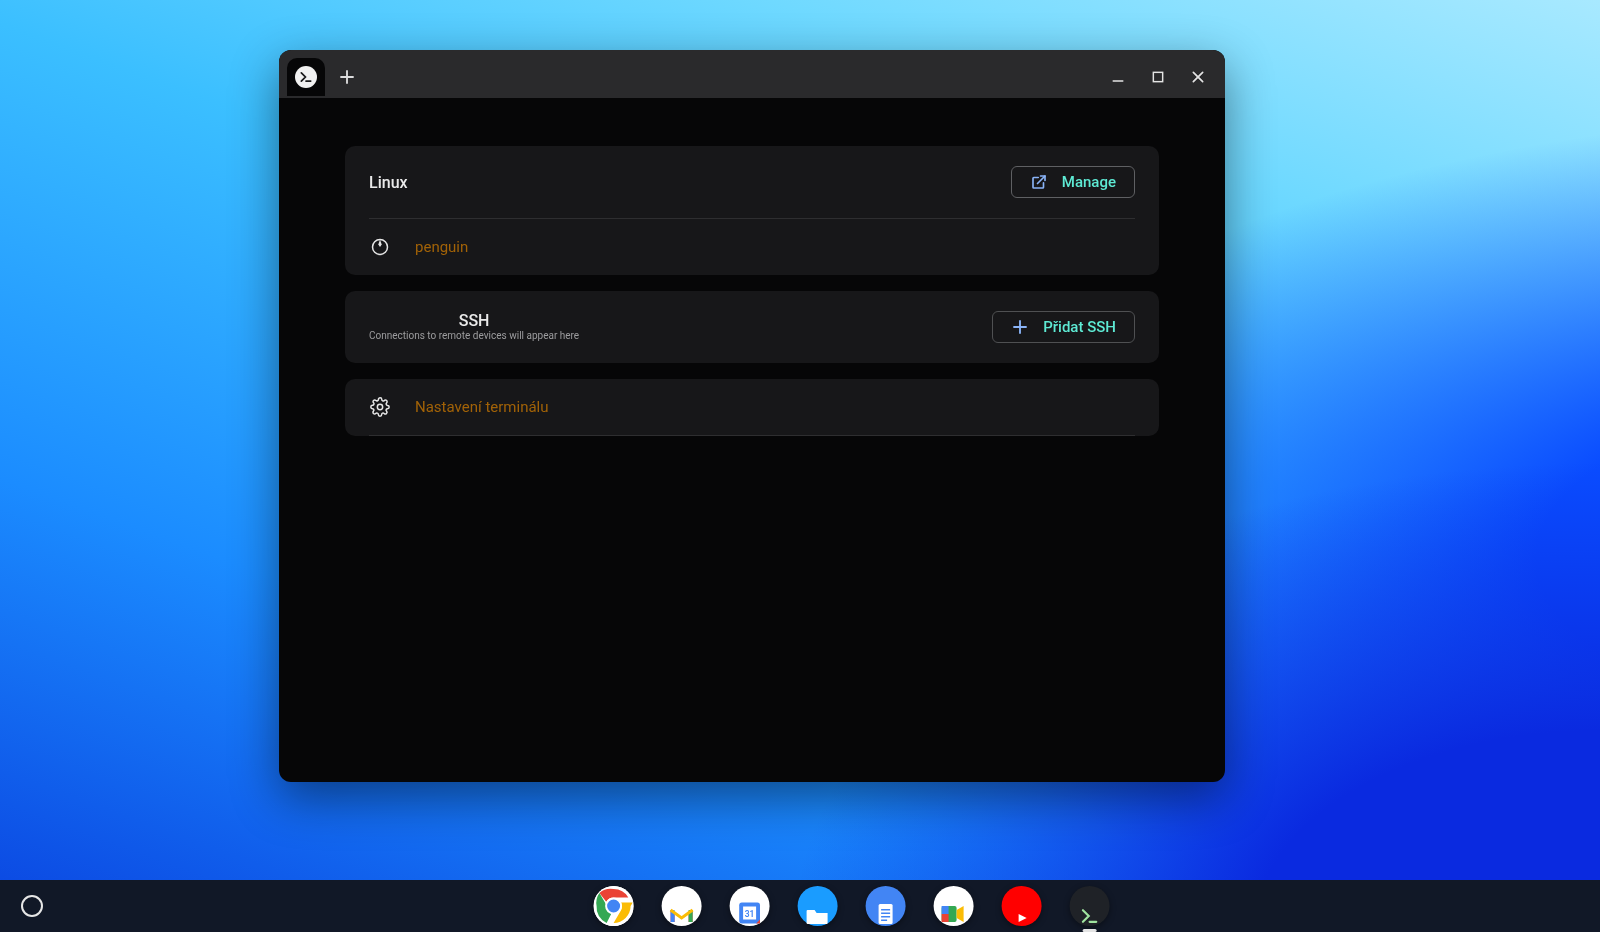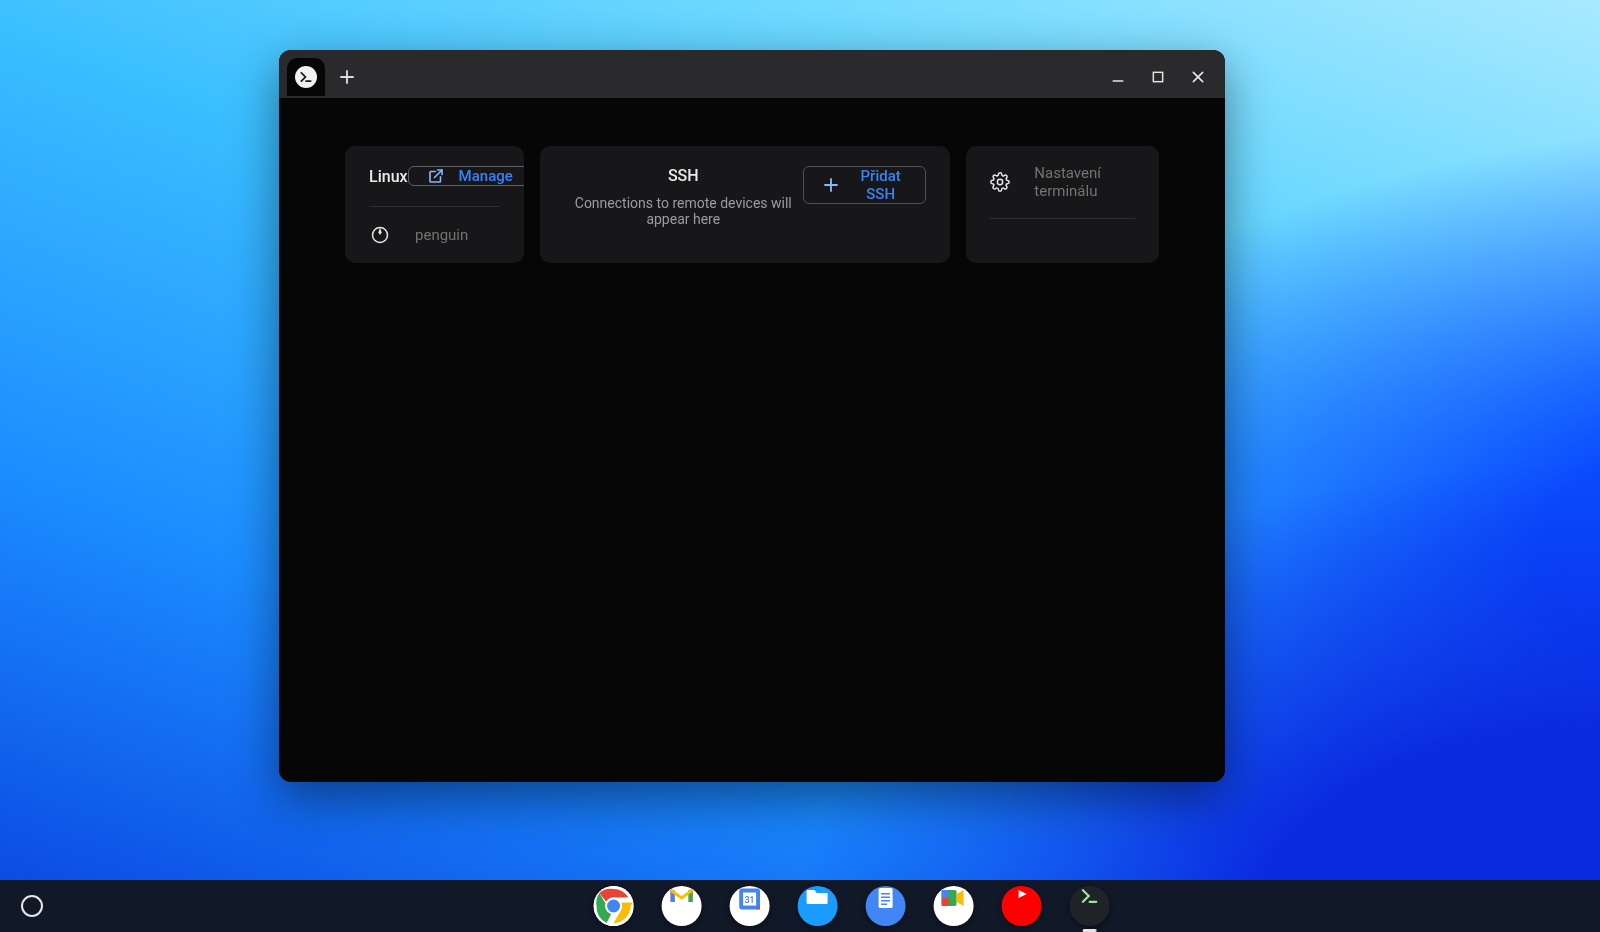--- a/index.html
+++ b/index.html
@@ -64,63 +64,64 @@
 .winctrl {
   width: 26px; height: 26px;
   display:flex; align-items:center; justify-content:center;
   color:#e4e4e4;
 }
 
 
 .content {
   padding: 48px 66px 0 66px;
   display: flex;
+  flex-direction: column;
   gap: 16px;
 }
 .panel {
   background: #171719;
   border-radius: 10px;
   overflow: hidden;
 }
 .panel-header {
   display: flex;
   align-items: center;
   justify-content: space-between;
   padding: 20px 24px;
 }
 .panel-title {
   color: #eaeaea;
   font-size: 16px;
   font-weight: 500;
 }
 .panel-sub {
   color: #9c9c9e;
-  font-size: 14px;
-  margin-top: 10px;
+  font-size: 10px;
+  margin-top: 0;
 }
 .divider { height:1px; background:#2e2e30; margin: 0 24px; }
 .row {
   display: flex;
   align-items: center;
   gap: 24px;
   padding: 18px 24px;
-  color: #737373;
+  color: #a16207;
   font-size: 15px;
 }
 .row .spacer { flex: 1; }
 .icon-slot { width:22px; display:flex; align-items:center; justify-content:center; color:#e6e6e6; }
 
 .btn-outline {
   display: inline-flex;
   align-items: center;
   gap: 14px;
   border: 1px solid #4f5052;
   border-radius: 6px;
-  padding: 0 18px;
-  color: #3b82f6;
+  padding: 6px 18px;
+  color: #5eead4;
   font-size: 15px;
   font-weight: 500;
 }
 .btn-outline.manage { border-color:#5f6063; }
 
 
 .shelf {
   position: absolute;
   bottom: 0; left: 0; right: 0;
   height: 52px;
@@ -139,21 +140,21 @@
   border-radius: 50%;
 }
 .shelf-center {
   position: absolute;
   left: 50%; transform: translateX(-40%);
   display: flex; gap: 28px; align-items: center;
 }
 .app {
   width: 40px; height: 40px; border-radius: 50%;
   background: #fff;
-  display:flex; align-items:flex-start; justify-content:center;
+  display:flex; align-items:flex-end; justify-content:center;
   position: relative;
   box-shadow: 0 2px 6px rgba(0,0,0,.4);
 }
 .app.terminal { background:#1f2227; }
 .app.terminal::after {
   content:""; position:absolute; bottom:-6px; left:50%; transform:translateX(-50%);
   width:14px; height:3px; border-radius:2px; background:#e4e4e4;
 }
 
 svg { display:block; }

